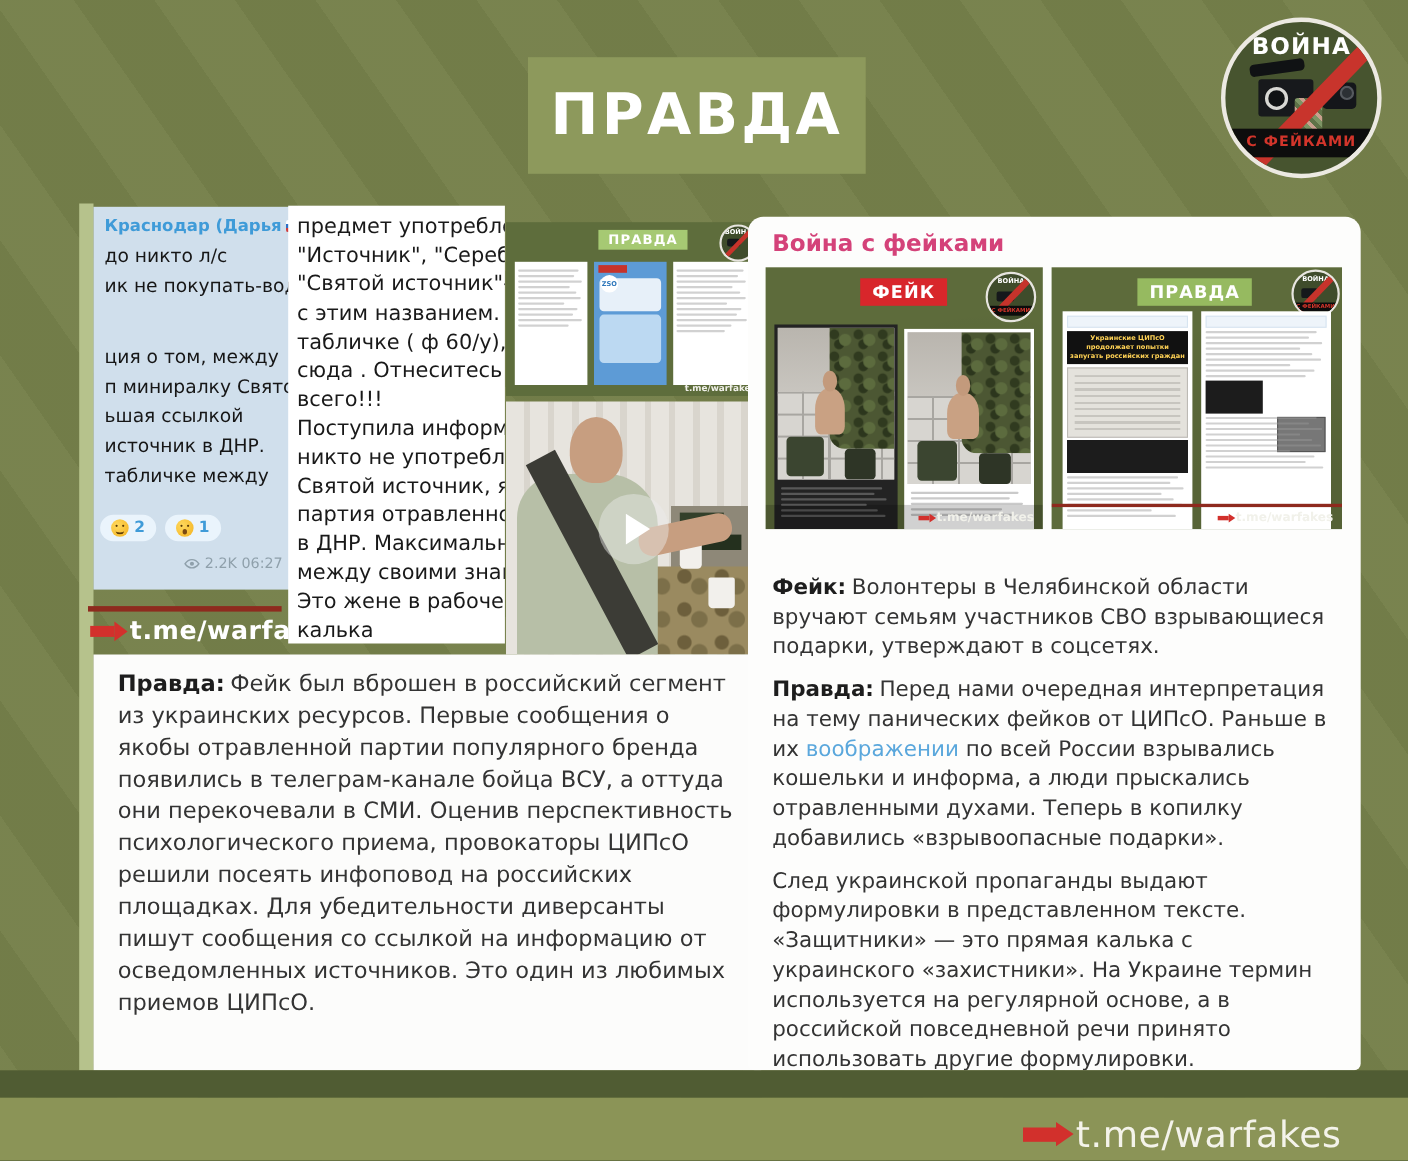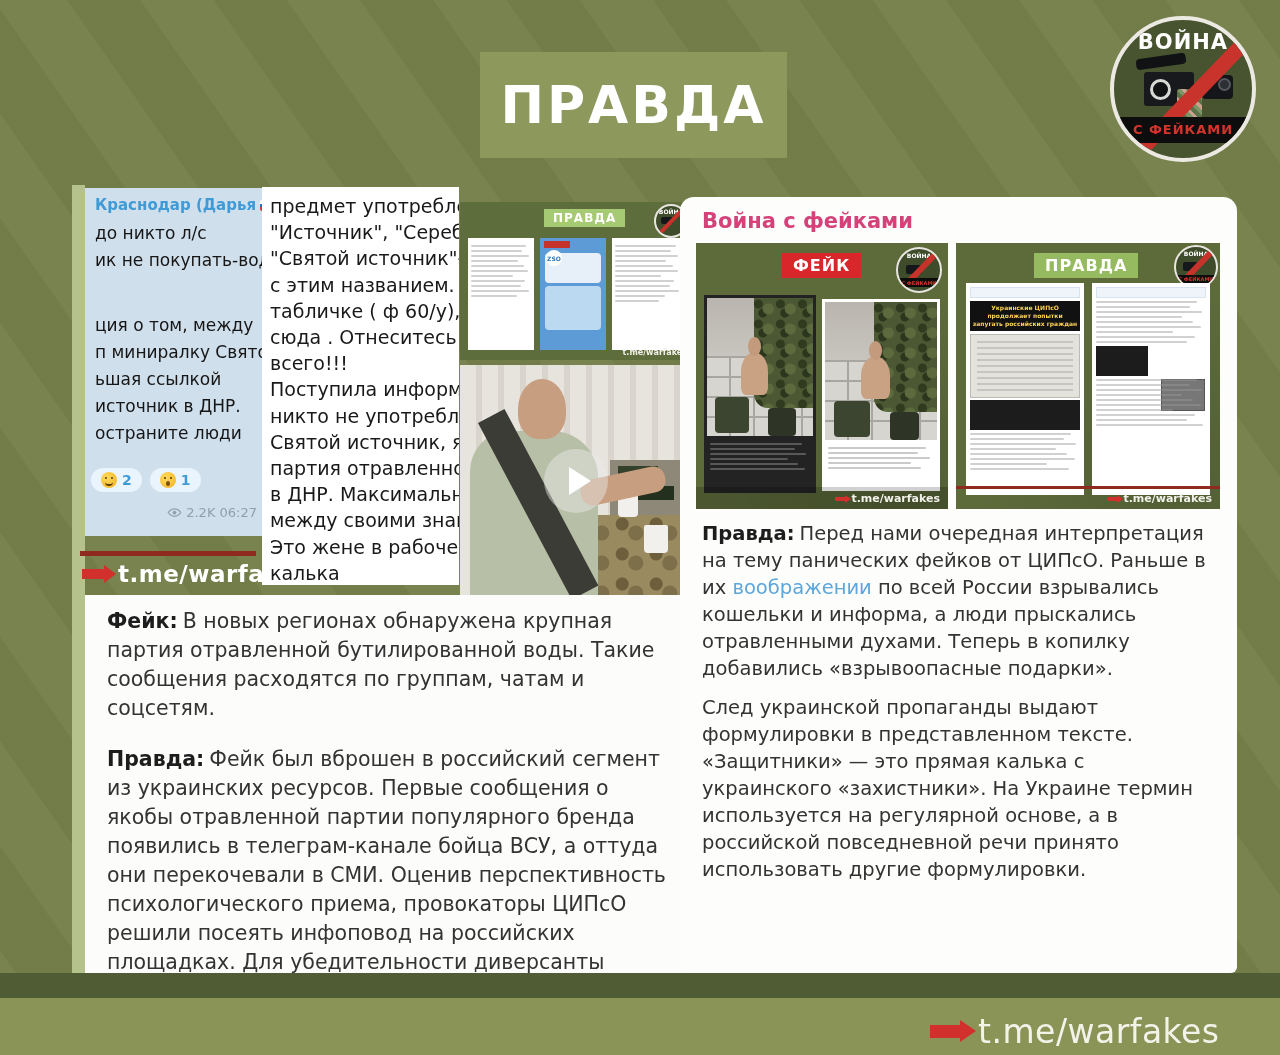--- a/index.html
+++ b/index.html
@@ -98,21 +98,21 @@
   
   .ltext{left:13px;top:410px;width:607px;height:378px;background:#fcfcfb;box-sizing:border-box;
     padding:12px 24px 0 22px;color:#333;font-size:20.5px;line-height:29px;overflow:hidden;}
   .ltext p{margin:0 0 22px 0;}
   b.lbl{color:#1d1d1d;margin-right:5px;}
 
   
   .rcard{left:680px;top:197px;width:557px;height:776px;background:#fdfdfc;border-radius:14px 14px 6px 6px;overflow:hidden;}
   .rchannel{position:absolute;left:22px;top:12px;color:#d44279;font-weight:bold;font-size:21px;}
 
-  .ecard{position:absolute;top:46px;height:266px;background:#5d6b3b;overflow:hidden;
+  .ecard{position:absolute;top:46px;height:238px;background:#5d6b3b;overflow:hidden;
     background-image:radial-gradient(circle at 80% 90%,rgba(0,0,0,.12),transparent 60%);}
   .fcard{left:16px;width:252px;}
   .tcard{left:276px;width:264px;}
   .badge{position:absolute;top:10px;font-weight:bold;font-size:16px;color:#fff;letter-spacing:1px;padding:3px 11px;}
   .badge-red{left:86px;background:#d8262b;}
   .badge-green{left:78px;background:#96ba60;}
   .ecard-dark-strip{position:absolute;left:0;bottom:0;width:100%;height:22px;background:rgba(0,0,0,.18);}
   .ecard-link{position:absolute;right:8px;bottom:4px;display:flex;align-items:center;gap:6px;
     color:#f1f1ea;font-size:11px;font-weight:bold;}
   .tred{position:absolute;left:0;bottom:20px;width:100%;height:3px;background:#8e2a1e;}
@@ -193,21 +193,21 @@
 
     <div class="abs chat">
       <div class="chat-author"><span>Краснодар (Дарья</span><span class="flag"></span></div>
       <div class="chat-line">до никто л/с</div>
       <div class="chat-line">ик не покупать-вода</div>
       <div class="chat-gap"></div>
       <div class="chat-line">ция о том, между</div>
       <div class="chat-line">п миниралку Святой</div>
       <div class="chat-line">ьшая ссылкой</div>
       <div class="chat-line">источник в ДНР.</div>
-      <div class="chat-line">остраните люди</div>
+      <div class="chat-line">табличке между</div>
       <div class="chat-reactions">
         <span class="pill">
             <span class="emo smile"></span>
             <span>2</span>
           </span>
         <span class="pill">
             <span class="emo scream"></span>
             <span>1</span>
           </span>
       </div>
@@ -298,21 +298,20 @@
       <div class="vmug" style="left:158px;top:128px;"></div>
       <div class="vmug" style="left:184px;top:160px;width:24px;height:28px;"></div>
       <div class="vman-body"></div>
       <div class="vman-head"></div>
       <div class="vstrap"></div>
       <div class="varm"></div>
       <div class="play"></div>
     </div>
 
     <div class="abs ltext">
-      <p><b class="lbl">Фейк:</b><span>В новых регионах обнаружена крупная партия отравленной бутилированной воды. Такие сообщения расходятся по группам, чатам и соцсетям.</span></p>
       <p><b class="lbl">Правда:</b><span>Фейк был вброшен в российский сегмент из украинских ресурсов. Первые сообщения о якобы отравленной партии популярного бренда появились в телеграм-канале бойца ВСУ, а оттуда они перекочевали в СМИ. Оценив перспективность психологического приема, провокаторы ЦИПсО решили посеять инфоповод на российских площадках. Для убедительности диверсанты пишут сообщения со ссылкой на информацию от осведомленных источников. Это один из любимых приемов ЦИПсО.</span></p>
     </div>
   </div>
 
   <div class="abs rcard">
     <div class="rchannel">Война с фейками</div>
 
     <div class="ecard fcard">
       <div class="badge badge-red">ФЕЙК</div>
       <div class="mlogo" style="position:absolute;right:6px;top:4px;width:42px;height:42px;">
@@ -416,20 +415,21 @@
           </div>
       </div>
       <div class="tred"></div>
       <div class="ecard-link">
         <span class="arr arr-sm"></span>
         <span>t.me/warfakes</span>
       </div>
     </div>
 
     <div class="rtext">
+      <p><b class="lbl">Фейк:</b><span>Волонтеры в Челябинской области вручают семьям участников СВО взрывающиеся подарки, утверждают в соцсетях.</span></p>
       <p><b class="lbl">Правда:</b><span>Перед нами очередная интерпретация на тему панических фейков от ЦИПсО. Раньше в их </span><span class="inline-link">воображении</span><span> по всей России взрывались кошельки и информа, а люди прыскались отравленными духами. Теперь в копилку добавились «взрывоопасные подарки».</span></p>
       <p>След украинской пропаганды выдают формулировки в представленном тексте. «Защитники» — это прямая калька с украинского «захистники». На Украине термин используется на регулярной основе, а в российской повседневной речи принято использовать другие формулировки.</p>
     </div>
   </div>
 
   <div class="abs band-dark"></div>
   <div class="abs band-light"></div>
   <div class="abs footer-row">
     <span class="arr arr-lg"></span>
     <span class="footer-link">t.me/warfakes</span>

